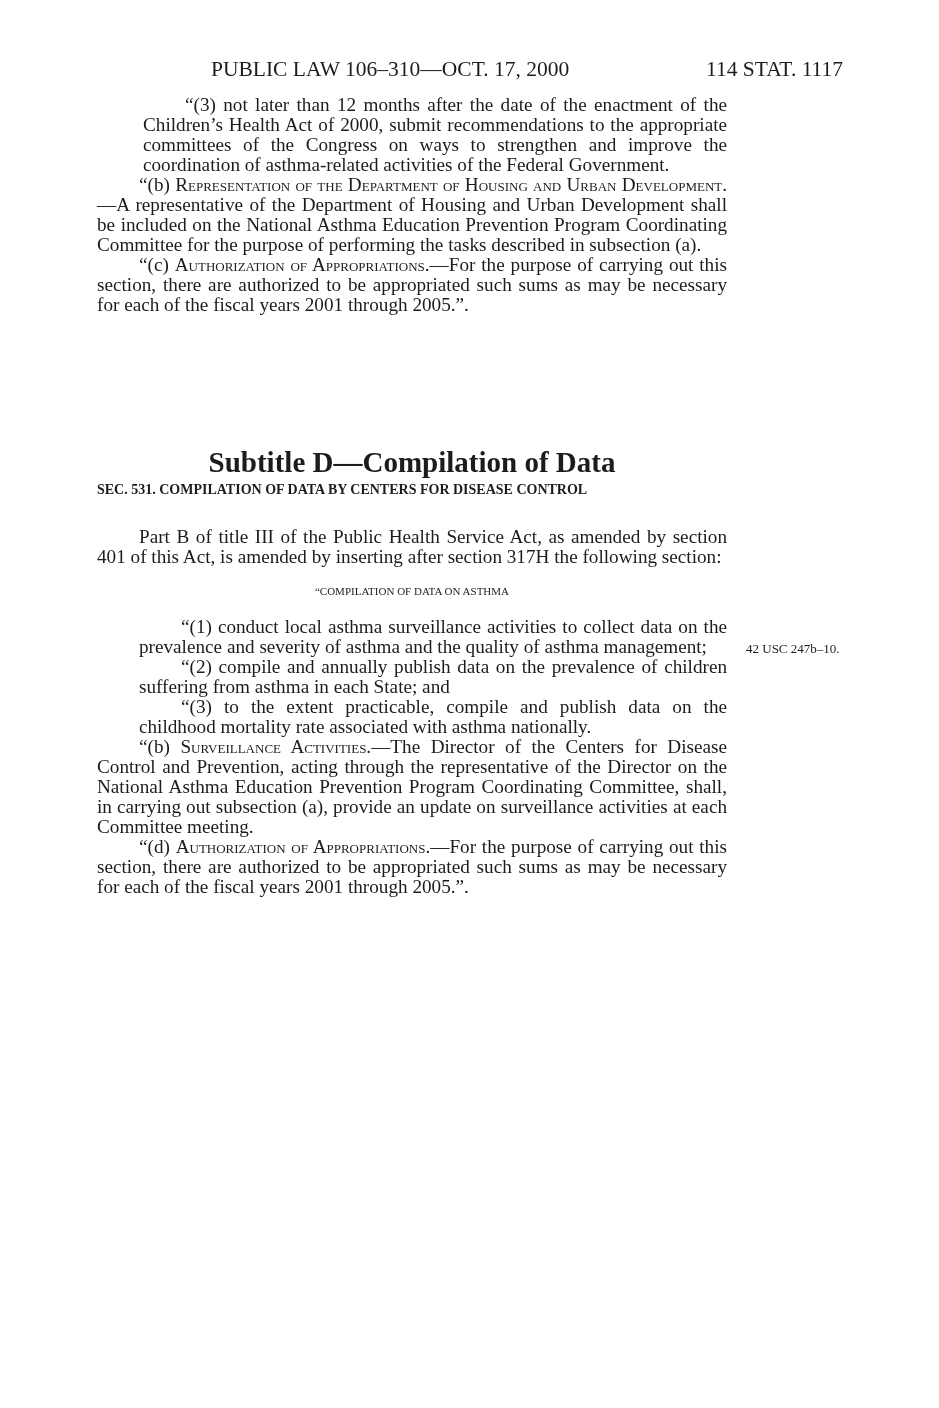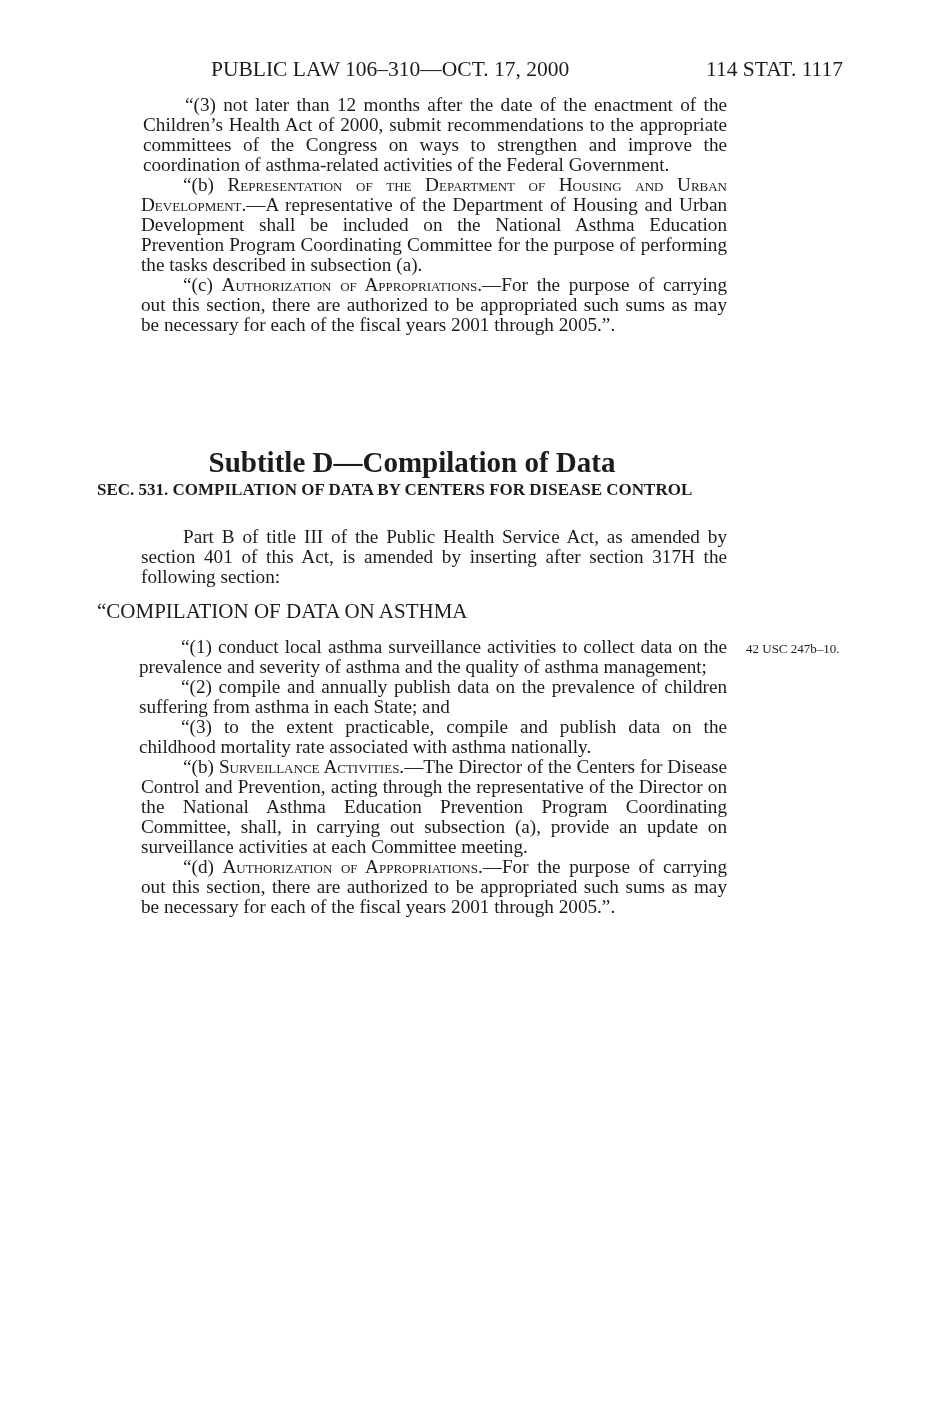--- a/index.html
+++ b/index.html
@@ -21,38 +21,38 @@
       font-family: Liberation Serif, serif;
       font-size: 21.5px;
     }
     .body-col {
       position: absolute; left: 97px; width: 630px;
       font-family: "Liberation Serif", serif;
       font-size: 19.2px; line-height: 20px;
       text-align: justify;
     }
     .p { margin: 0; }
-    .ind1 { text-indent: 42px; margin-left: 44px; }
+    .ind1 { text-indent: 42px; }
     .para-nested { margin-left: 42px; text-indent: 42px; }
     .sc { font-variant: small-caps; }
     .subtitle {
       position: absolute; left: 97px; width: 630px; top: 446px;
       text-align: center;
       font-family: "Liberation Serif", serif;
       font-weight: bold; font-size: 29px;
     }
     .sec-head {
       position: absolute; left: 97px; width: 640px; top: 480px;
       font-family: "Liberation Serif", serif;
-      font-weight: bold; font-size: 17px; line-height: 20px;
+      font-weight: bold; font-size: 14px; line-height: 20px;
       text-align: justify;
     }
     .sec-head .line2 { display: block; padding-left: 134px; }
     .center-caps {
-      font-size: 21px; margin: 14px 0 16px 0;
+      text-align: center; font-size: 11px; margin: 14px 0 16px 0;
       letter-spacing: 0px;
     }
     .margin-note {
       position: absolute; left: 746px; top: 641px;
       font-family: "Liberation Serif", serif;
       font-size: 13px;
     }
   </style>
 </head>
 <body>

